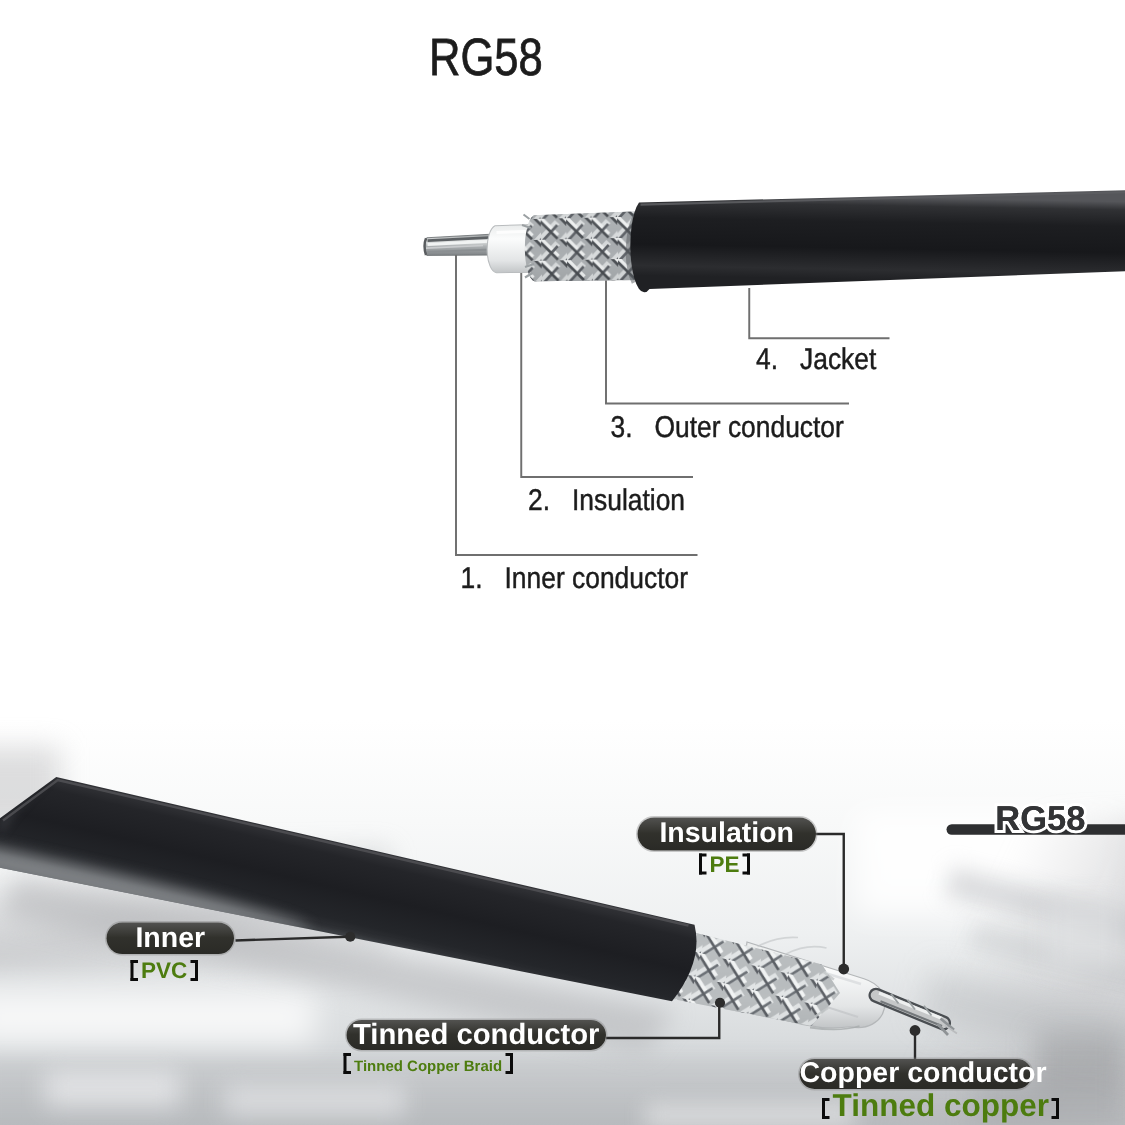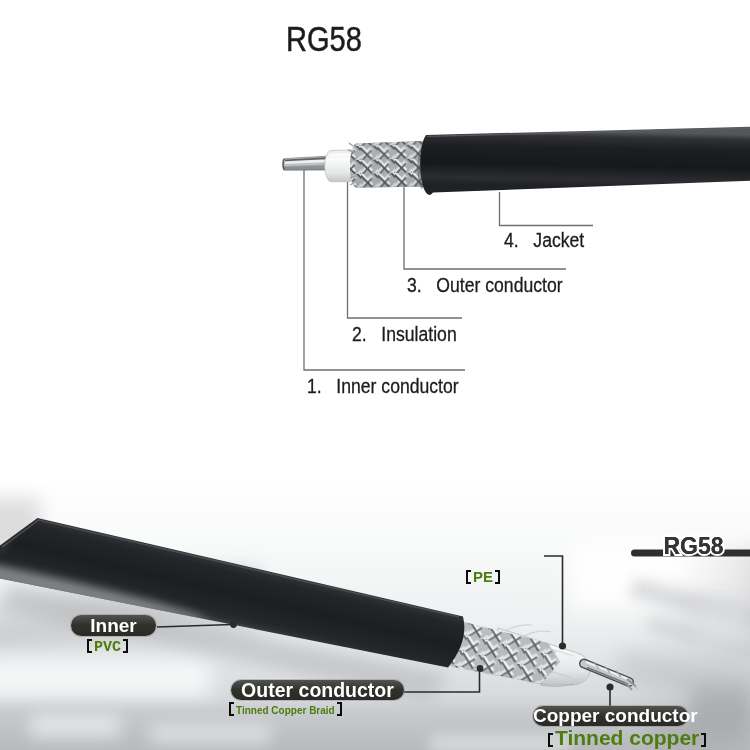--- a/index.html
+++ b/index.html
@@ -181,23 +181,24 @@
  </g>
 </svg>
 
 <div class="lbl" style="left:286px;top:18.5px;font-size:35px;transform:scaleX(0.83);-webkit-text-stroke:0.5px #1c1c1c;">RG58</div>
 <div class="lbl" style="left:307px;top:375px;">1.&nbsp;&nbsp; Inner conductor</div>
 <div class="lbl" style="left:352px;top:323px;">2.&nbsp;&nbsp; Insulation</div>
 <div class="lbl" style="left:407px;top:274px;">3.&nbsp;&nbsp; Outer conductor</div>
 <div class="lbl" style="left:504px;top:229px;">4.&nbsp;&nbsp; Jacket</div>
 
 <div class="badge" style="left:71px;top:615px;width:85px;height:21px;line-height:21px;font-size:19px;border-radius:11px;">Inner</div>
-<div class="sub" style="left:87px;top:639px;font-size:15px;font-family:Liberation Mono, monospace;"><span class="bk bko"></span>PVC<span class="bk bkc"></span></div>
-
+<div class="sub" style="left:87px;top:639px;font-size:15px;"><span class="bk bko"></span>PVC<span class="bk bkc"></span></div>
+
+<div class="badge" style="left:425px;top:545px;width:119px;height:22px;line-height:22px;font-size:19px;border-radius:11px;">Insulation</div>
 <div class="sub" style="left:466px;top:568px;font-size:15px;"><span class="bk bko"></span>PE<span class="bk bkc"></span></div>
 
-<div class="badge" style="left:231px;top:680px;width:173px;height:20px;line-height:20px;font-size:19.5px;border-radius:10px;">Outer conductor</div>
+<div class="badge" style="left:231px;top:680px;width:173px;height:20px;line-height:20px;font-size:19.5px;border-radius:10px;">Tinned conductor</div>
 <div class="sub" style="left:229px;top:702px;font-size:10px;"><span class="bk bko"></span>Tinned Copper Braid<span class="bk bkc"></span></div>
 
 <div class="badge" style="left:533px;top:706px;width:155px;height:20px;line-height:20px;font-size:19px;border-radius:10px;">Copper conductor</div>
 <div class="sub" style="left:548px;top:726px;font-size:21px;"><span class="bk bko"></span>Tinned copper<span class="bk bkc"></span></div>
 
 </div>
 
 </body></html>

